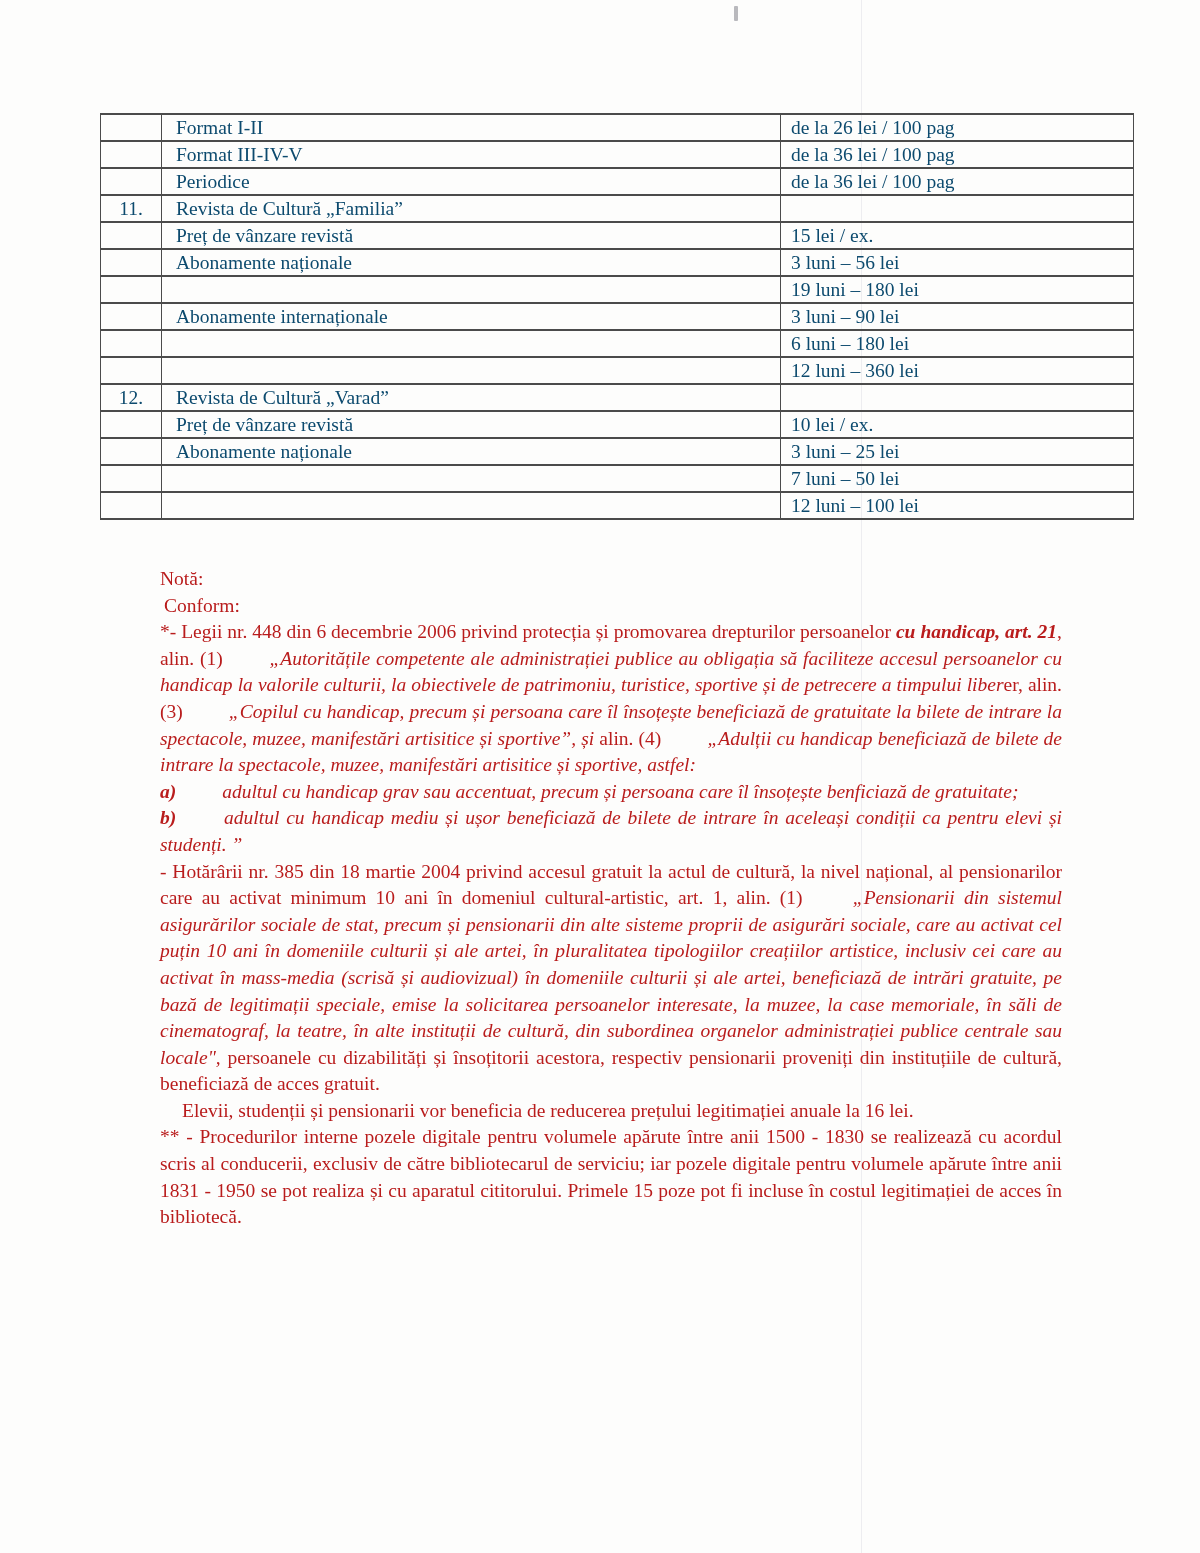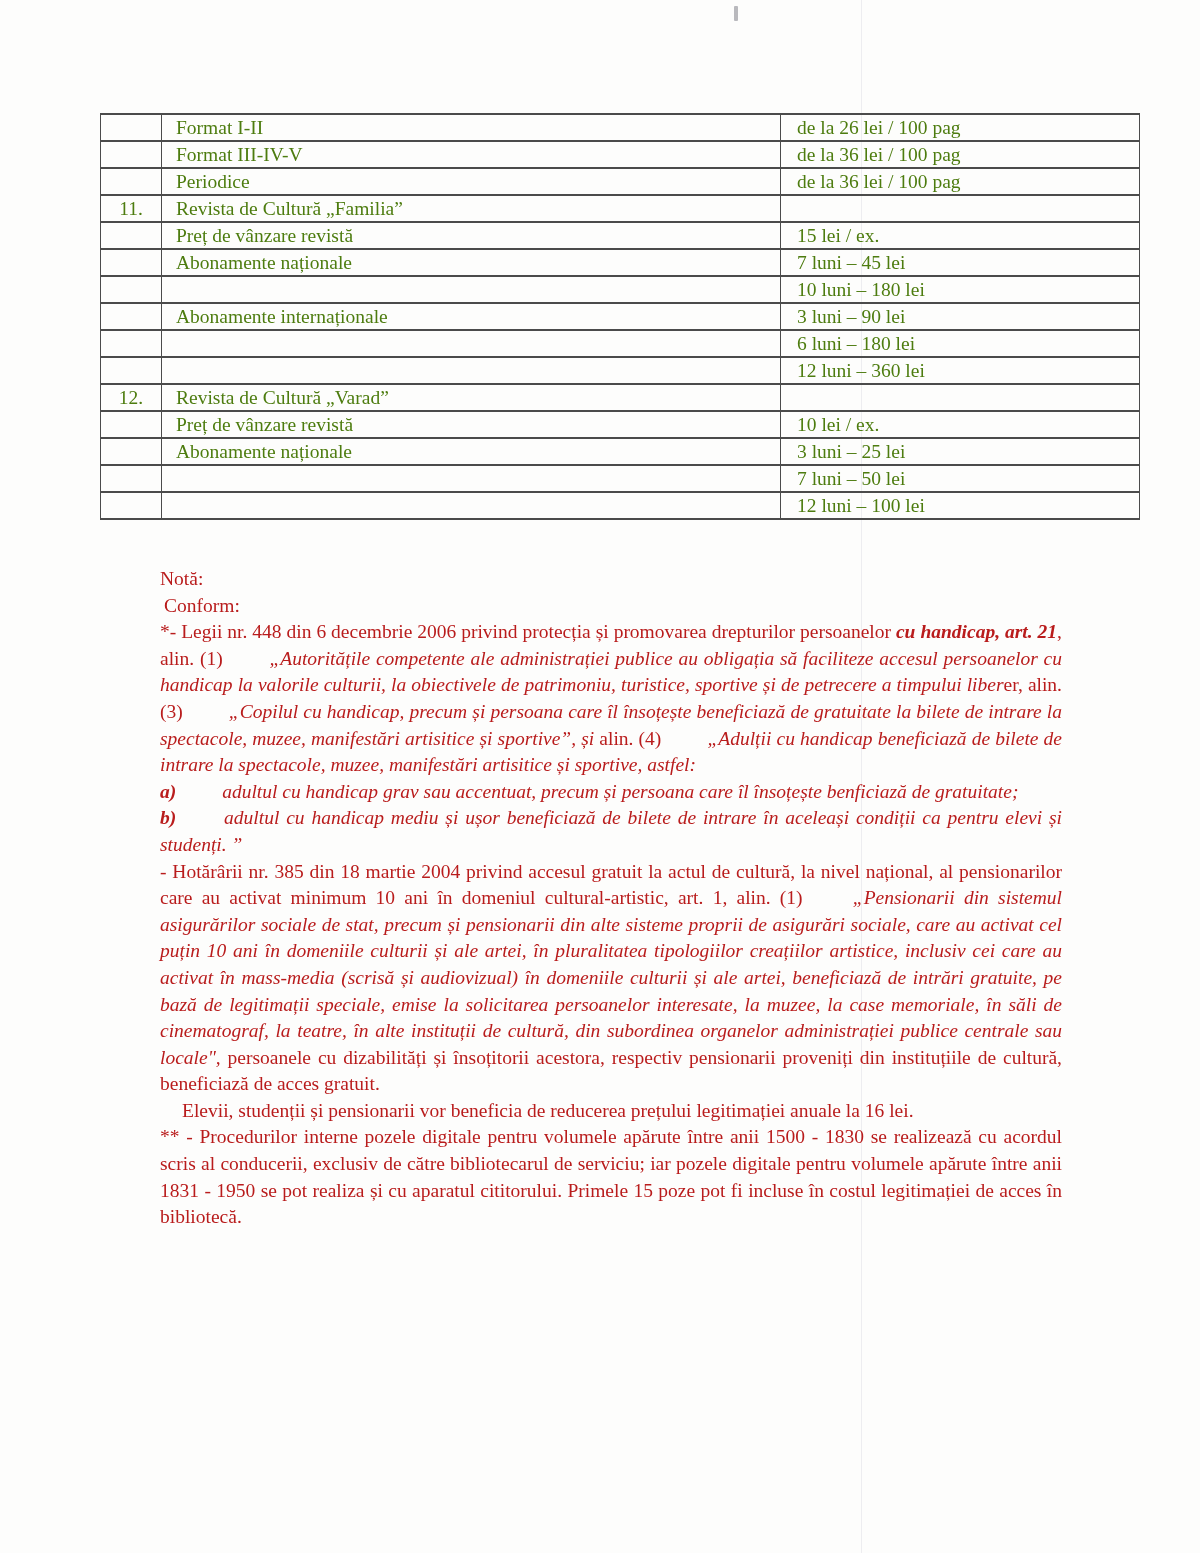--- a/index.html
+++ b/index.html
@@ -25,25 +25,25 @@
     font-size:19.5px;
   }
   table.price-table td{
     border:1.6px solid #4b4b4b;
     border-top-width:2px;border-bottom-width:2px;
     height:25px;
     vertical-align:middle;
     padding:0 4px 0 14px;
     white-space:nowrap;
     overflow:hidden;
-    color:#4d7c0f;
+    color:#0c4a6e;
   }
   table.price-table td.c-num{width:60px;text-align:center;padding:0;}
   table.price-table td.c-item{width:600px;}
-  table.price-table td.c-price{width:338px;padding-left:16px;}
+  table.price-table td.c-price{width:338px;padding-left:10px;}
 
   
   .note{
     position:absolute;left:160px;top:566px;width:902px;
     font-size:19.5px;line-height:26.6px;
     color:#b91c1c;
   }
   .note p{margin:0;text-align:justify;}
   .note p.heading{text-align:left;}
   .note p.conform{text-align:left;padding-left:4px;}
@@ -83,26 +83,26 @@
           <td class="c-price"></td>
         </tr>
       <tr>
           <td class="c-num"></td>
           <td class="c-item">Preț de vânzare revistă</td>
           <td class="c-price">15 lei / ex.</td>
         </tr>
       <tr>
           <td class="c-num"></td>
           <td class="c-item">Abonamente naționale</td>
-          <td class="c-price">7 luni – 45 lei</td>
+          <td class="c-price">3 luni – 56 lei</td>
         </tr>
       <tr>
           <td class="c-num"></td>
           <td class="c-item"></td>
-          <td class="c-price">10 luni – 180 lei</td>
+          <td class="c-price">19 luni – 180 lei</td>
         </tr>
       <tr>
           <td class="c-num"></td>
           <td class="c-item">Abonamente internaționale</td>
           <td class="c-price">3 luni – 90 lei</td>
         </tr>
       <tr>
           <td class="c-num"></td>
           <td class="c-item"></td>
           <td class="c-price">6 luni – 180 lei</td>

